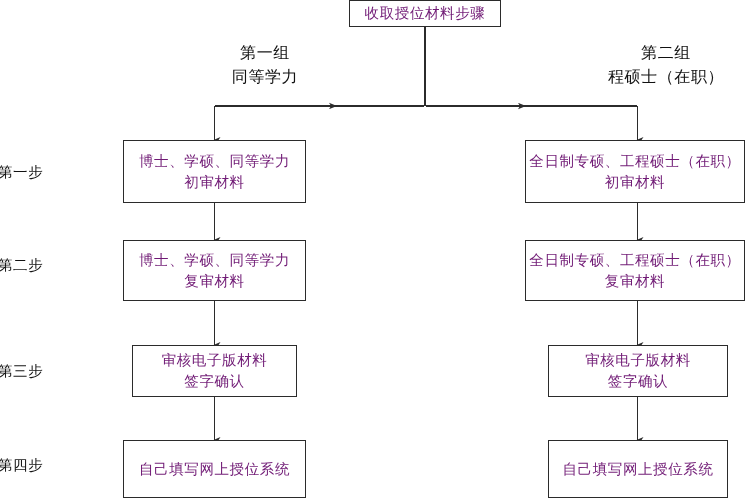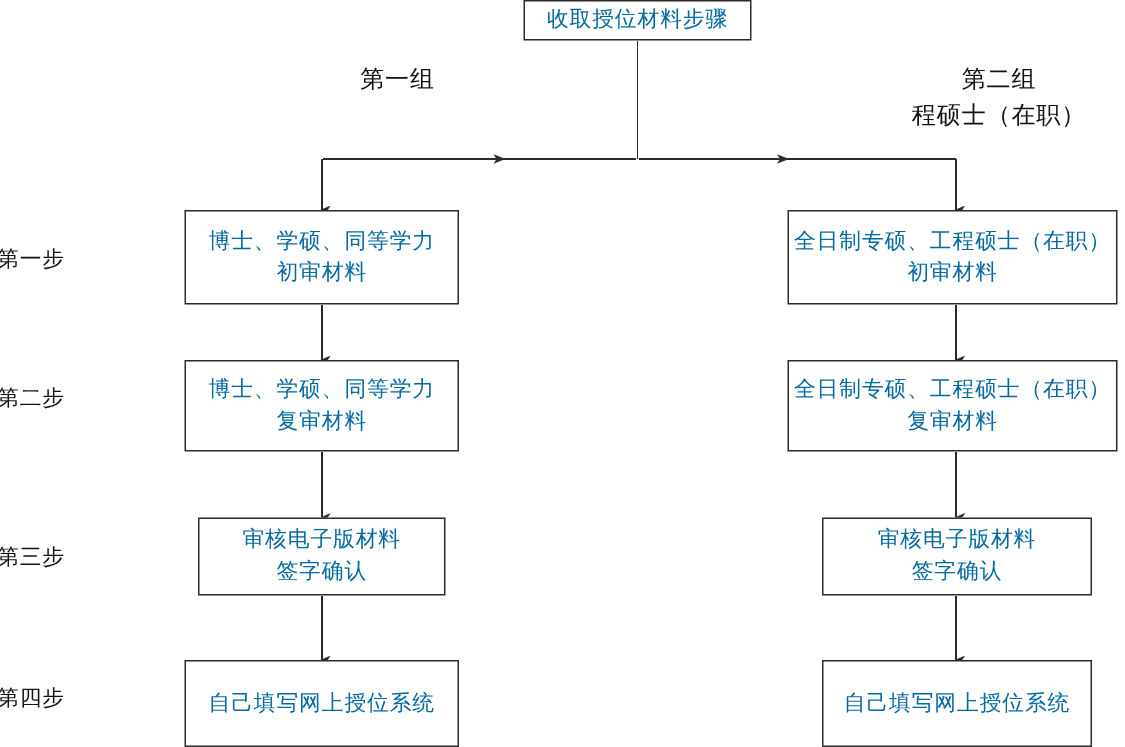--- a/index.html
+++ b/index.html
@@ -33,21 +33,21 @@
     border: 1px solid #2b2b2b;
     background: #ffffff;
     display: flex;
     flex-direction: column;
     align-items: center;
     justify-content: center;
     text-align: center;
     line-height: 1.42;
     font-size: 14.5px;
     letter-spacing: 0.6px;
-    color: #0369a1;
+    color: #701a75;
   }
   .node .line {
     display: block;
     white-space: nowrap;
   }
   .title-node {
     font-size: 14.5px;
   }
   .group-label {
     position: absolute;
@@ -107,20 +107,21 @@
       <path d="M637.5,397 L637.5,440" marker-end="url(#arrow-down)"></path>
     </g>
   </svg>
 
   <div class="node title-node" style="left:349px; top:0px; width:152px; height:27px;">
     <span class="line">收取授位材料步骤</span>
   </div>
 
   <div class="group-label" style="left:180px; top:41px; width:170px;">
     <span class="line">第一组</span>
+    <span class="line">同等学力</span>
   </div>
 
   <div class="group-label" style="left:571px; top:41px; width:190px;">
     <span class="line">第二组</span>
     <span class="line">程硕士（在职）</span>
   </div>
 
   <div class="step-label" style="left:-2px; top:163px;">第一步</div>
   <div class="step-label" style="left:-2px; top:256px;">第二步</div>
   <div class="step-label" style="left:-2px; top:362px;">第三步</div>

